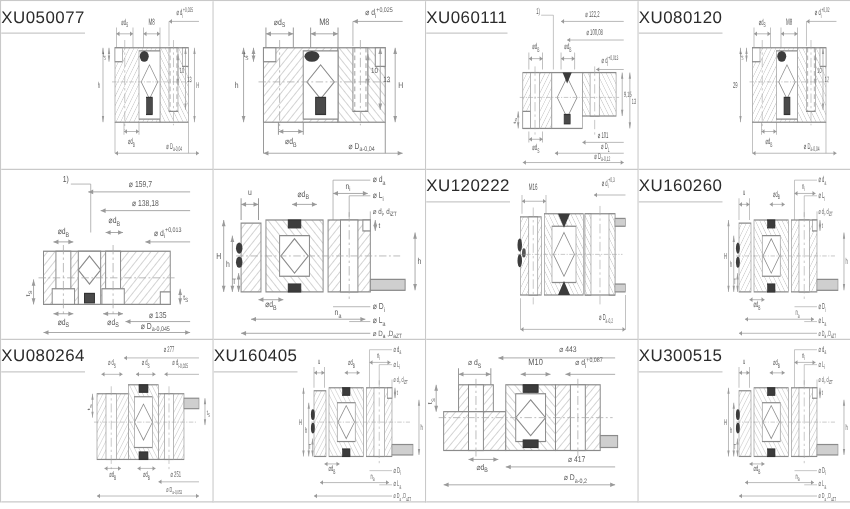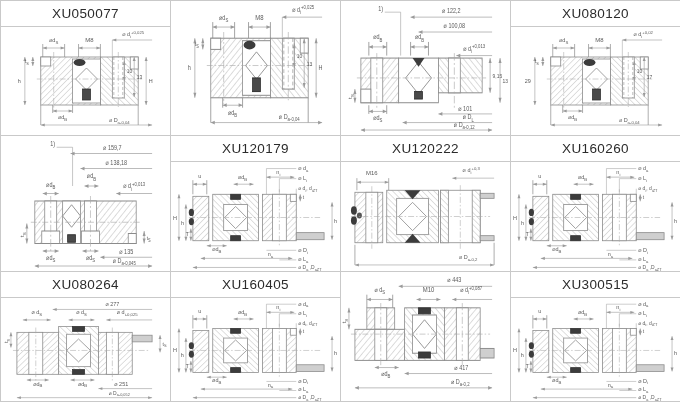--- a/index.html
+++ b/index.html
@@ -1,20 +1,20 @@
 <!DOCTYPE html>
 <html><head>
 <meta charset="utf-8">
 <style>
   html,body{margin:0;padding:0;background:#ffffff;}
   body{width:680px;height:407px;overflow:hidden;font-family:"Liberation Sans",sans-serif;}
   .grid{display:grid;grid-template-columns:repeat(4,170px);grid-template-rows:135px 136px 130px;
         width:680px;box-sizing:border-box;border-top:1px solid #c9c9c9;border-left:1px solid #c9c9c9;background:#fff;}
   .cell{border-right:1px solid #c9c9c9;border-bottom:1px solid #c9c9c9;box-sizing:border-box;
-        display:flex;flex-direction:column;background:#fff;min-width:0;}
+        display:flex;flex-direction:row;background:#fff;min-width:0;}
   .cell-title{height:25px;line-height:25px;text-align:center;font-size:13.5px;color:#2b2b2b;
         border-bottom:1px solid #c9c9c9;letter-spacing:.4px;white-space:nowrap;}
   .drawing{flex:1;position:relative;overflow:hidden;}
   .drawing svg{display:block;width:100%;height:100%;}
 </style>
 </head>
 <body>
 
 <svg width="0" height="0" style="position:absolute" aria-hidden="true">
   <defs>
@@ -161,20 +161,21 @@
           <line x1="40" y1="78" x2="40" y2="98" stroke="#8b8b8b" stroke-width="0.7"></line>
           <line x1="138" y1="78" x2="138" y2="98" stroke="#8b8b8b" stroke-width="0.7"></line>
           <line x1="40" y1="98" x2="152" y2="98" stroke="#9a9a9a" stroke-width="0.6"></line>
           <polygon points="40,98 44,96.5 44,99.5" fill="#9a9a9a"></polygon>
           <polygon points="152,98 148,96.5 148,99.5" fill="#9a9a9a"></polygon>
           <text x="119" y="95" fill="#5a5a5a" font-size="5.5" text-anchor="middle"><tspan dy="0.0" font-size="5.5">⌀ D</tspan><tspan dy="1.7" font-size="4.3">a-0,04</tspan></text>
         </svg>
       </div>
   </div>
   <div class="cell">
+    <div class="cell-title">XU060111</div>
     <div class="drawing">
         <svg viewBox="0 0 170 108" preserveAspectRatio="none">
           <text x="40" y="8" fill="#5a5a5a" font-size="5.5" text-anchor="middle"><tspan dy="0.0" font-size="5.5">1)</tspan></text>
           <line x1="44" y1="9" x2="60" y2="9" stroke="#9a9a9a" stroke-width="0.5"></line>
           <line x1="60" y1="9" x2="60" y2="44" stroke="#9a9a9a" stroke-width="0.5"></line>
           <line x1="70" y1="13" x2="152" y2="13" stroke="#9a9a9a" stroke-width="0.6"></line>
           <polygon points="70,13 74,11.5 74,14.5" fill="#9a9a9a"></polygon>
           <text x="111" y="10" fill="#5a5a5a" font-size="5.5" text-anchor="middle"><tspan dy="0.0" font-size="5.5">⌀ 122,2</tspan></text>
           <line x1="78" y1="25" x2="152" y2="25" stroke="#9a9a9a" stroke-width="0.6"></line>
           <polygon points="78,25 82,23.5 82,26.5" fill="#9a9a9a"></polygon>
@@ -357,21 +358,20 @@
           <polygon points="100,97 104,95.5 104,98.5" fill="#9a9a9a"></polygon>
           <text x="126" y="94.5" fill="#5a5a5a" font-size="5.5" text-anchor="middle"><tspan dy="0.0" font-size="5.5">⌀ 135</tspan></text>
           <line x1="34" y1="104" x2="152" y2="104" stroke="#9a9a9a" stroke-width="0.6"></line>
           <polygon points="34,104 38,102.5 38,105.5" fill="#9a9a9a"></polygon>
           <polygon points="152,104 148,102.5 148,105.5" fill="#9a9a9a"></polygon>
           <text x="124" y="101.5" fill="#5a5a5a" font-size="5.5" text-anchor="middle"><tspan dy="0.0" font-size="5.5">⌀ D</tspan><tspan dy="1.7" font-size="4.3">a-0,045</tspan></text>
         </svg>
       </div>
   </div>
   <div class="cell">
-    <div class="cell-title">XU120179</div>
     <div class="drawing">
         <svg viewBox="0 0 170 108" preserveAspectRatio="none">
           <text x="128" y="8" fill="#5a5a5a" font-size="5.5" text-anchor="start"><tspan dy="0.0" font-size="5.5">⌀ d</tspan><tspan dy="1.7" font-size="4.3">a</tspan></text>
           <line x1="126" y1="6.5" x2="96" y2="6.5" stroke="#9a9a9a" stroke-width="0.5"></line>
           <line x1="96" y1="6.5" x2="96" y2="32" stroke="#9a9a9a" stroke-width="0.5"></line>
           <text x="108" y="12" fill="#5a5a5a" font-size="5.5" text-anchor="middle"><tspan dy="0.0" font-size="5.5">n</tspan><tspan dy="1.7" font-size="4.3">i</tspan></text>
           <line x1="96" y1="15" x2="124" y2="15" stroke="#9a9a9a" stroke-width="0.6"></line>
           <polygon points="96,15 100,13.5 100,16.5" fill="#9a9a9a"></polygon>
           <polygon points="124,15 120,13.5 120,16.5" fill="#9a9a9a"></polygon>
           <text x="128" y="18" fill="#5a5a5a" font-size="5.5" text-anchor="start"><tspan dy="0.0" font-size="5.5">⌀ L</tspan><tspan dy="1.7" font-size="4.3">i</tspan></text>

